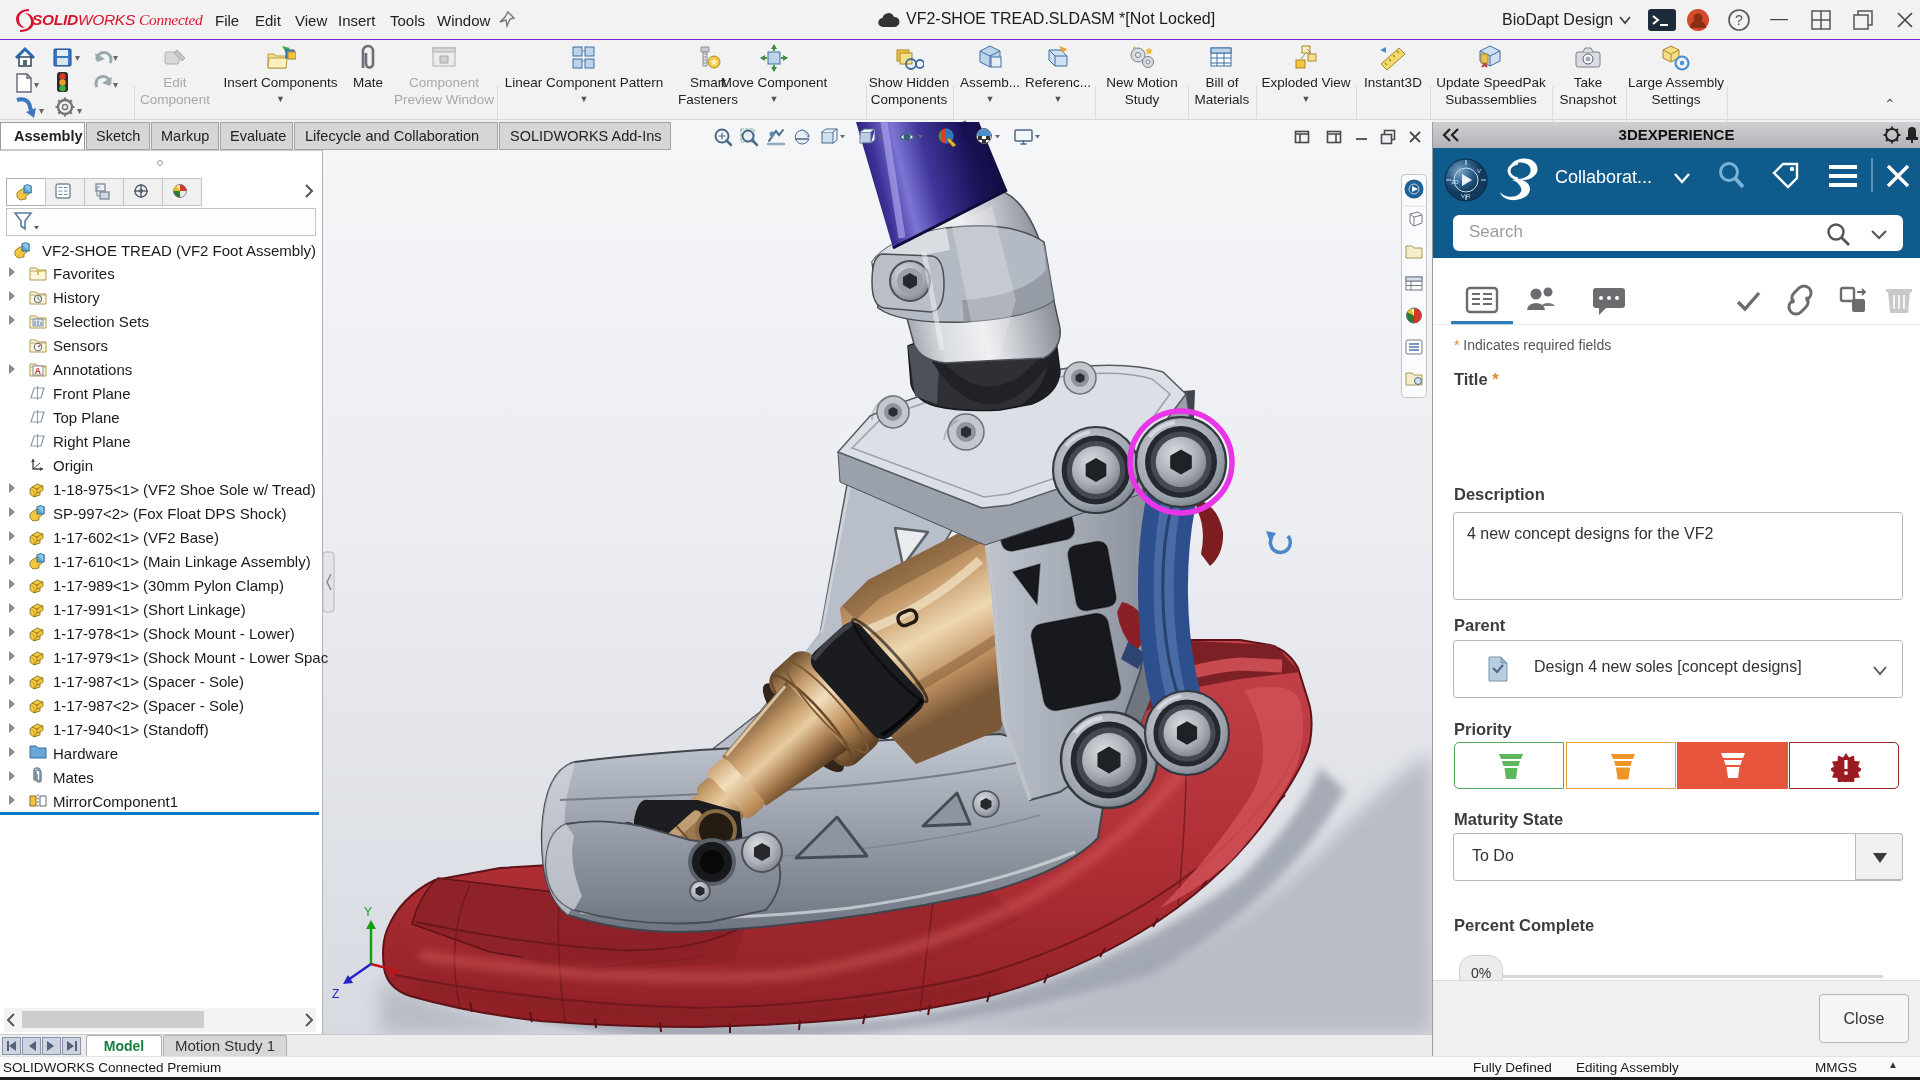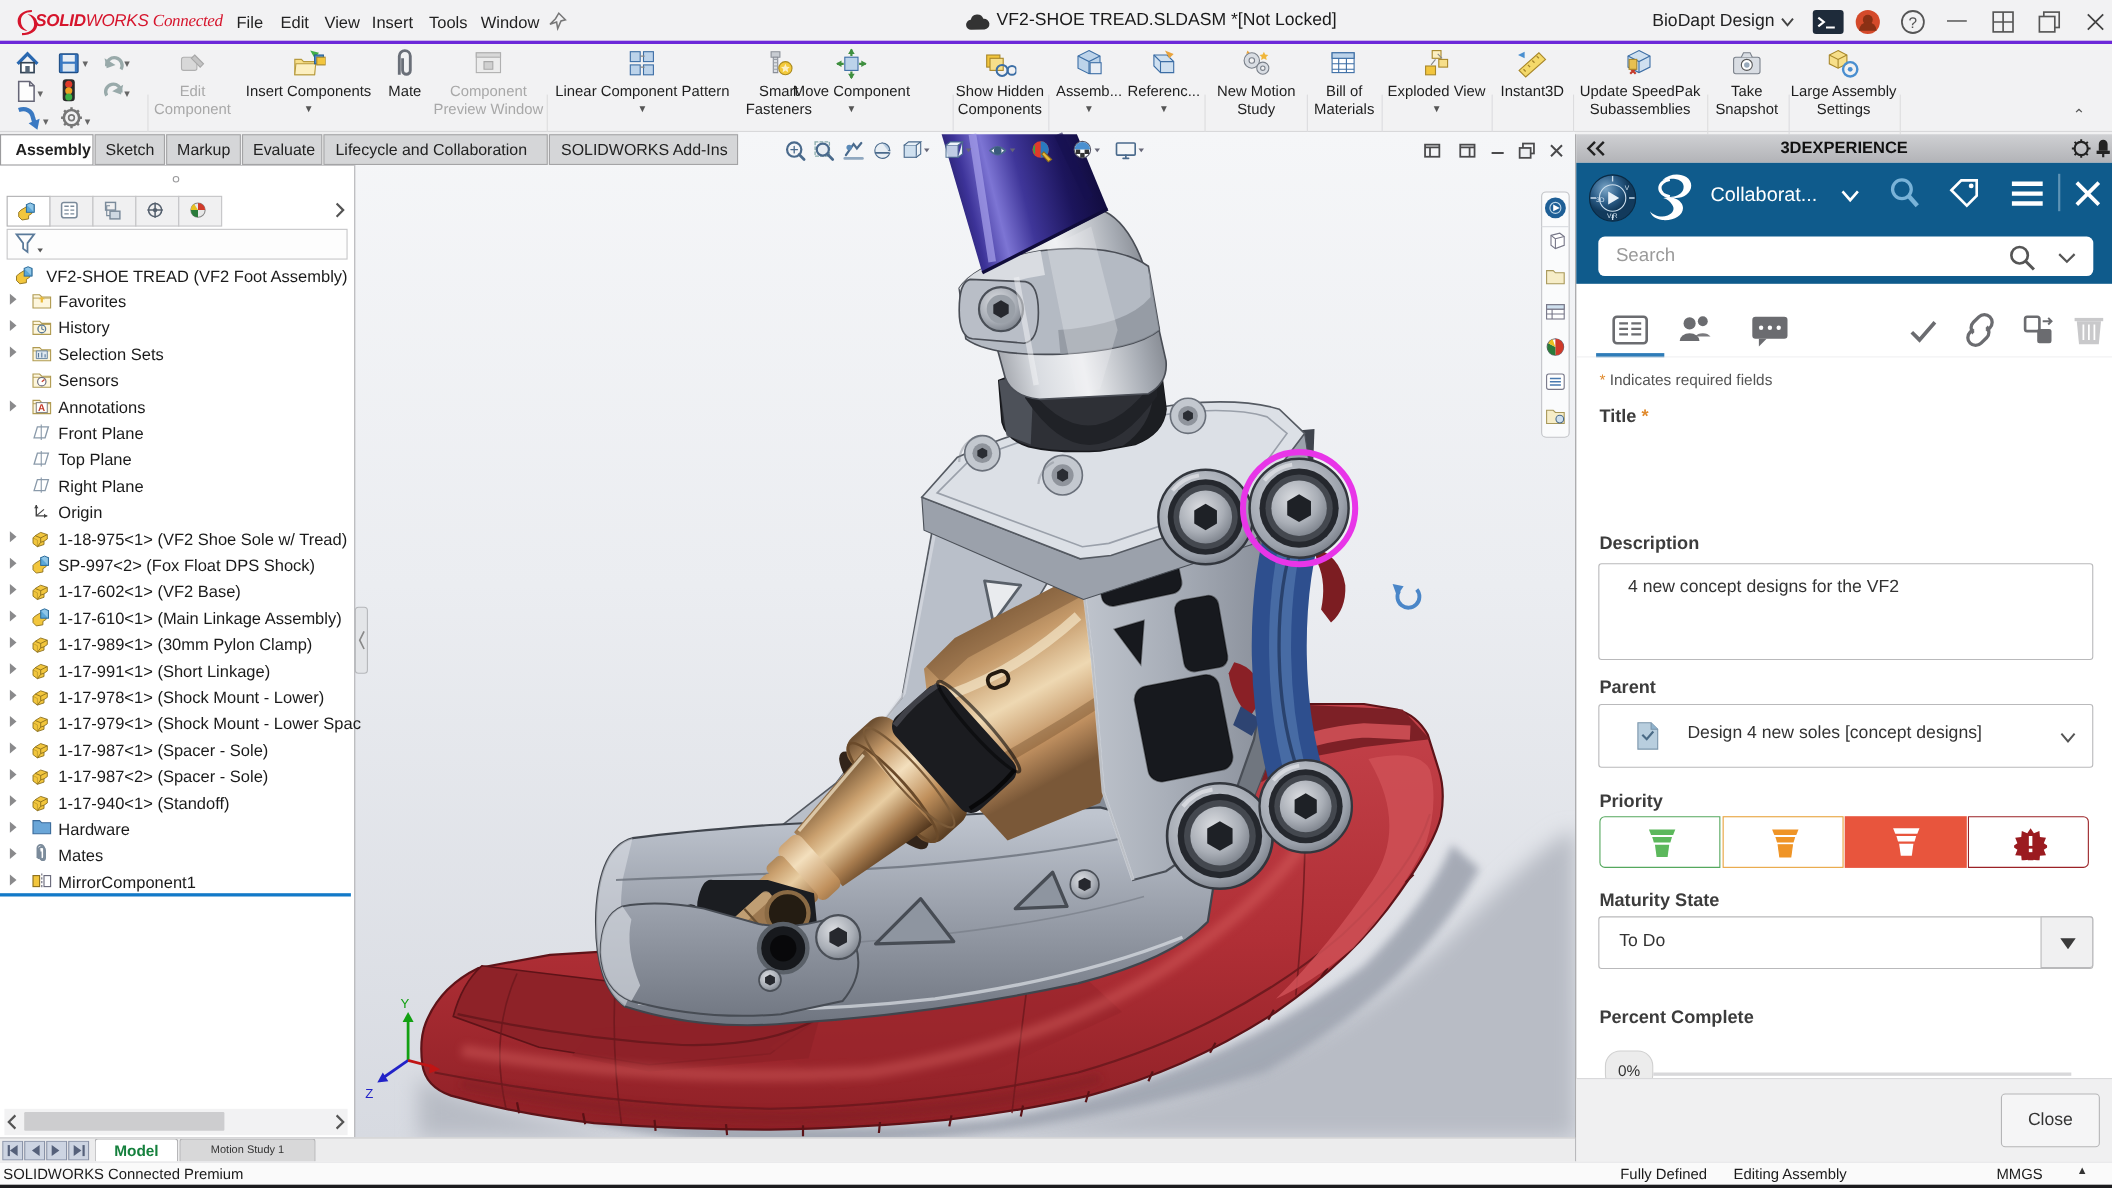--- a/index.html
+++ b/index.html
@@ -1,18 +1,18 @@
 <!DOCTYPE html>
 <html><head>
 <meta charset="utf-8">
 <style>
 html,body{margin:0;padding:0;width:1920px;height:1080px;overflow:hidden;background:#f1f1f2;font-family:"Liberation Sans",sans-serif;}
 *{box-sizing:border-box;}
 .abs{position:absolute;}
-#titlebar{position:absolute;left:0;top:0;width:1920px;height:40px;background:#f2f2f3;border-bottom:3px solid #6d28d9;}
+#titlebar{position:absolute;left:0;top:0;width:1920px;height:40px;background:#f2f2f3;border-bottom:1px solid #6d28d9;}
 .menu{position:absolute;top:12px;font-size:15px;color:#222;}
 #ribbon{position:absolute;left:0;top:40px;width:1920px;height:80px;background:#f2f2f3;border-bottom:1px solid #d8d8da;}
 .rbtn{position:absolute;top:44px;height:76px;text-align:center;font-size:13.5px;color:#1e1e1e;line-height:17px;display:flex;flex-direction:column;align-items:center;}
 .rbtn .lbl{margin-top:2px;}
 .rbtn.dis{color:#a8a8a8;}
 .rsep{position:absolute;top:46px;height:66px;width:1px;background:#dcdcde;}
 .dd{color:#555;font-size:9px;}
 #rightpanel{position:absolute;left:1432px;top:122px;width:488px;height:934px;background:#fff;border-left:1px solid #9a9a9c;}
 #dstitle{position:absolute;left:0;top:0;width:487px;height:26px;background:linear-gradient(#cfd0d3,#b2b3b7);color:#111;font-size:15px;font-weight:bold;text-align:center;line-height:26px;}
 #dshead{position:absolute;left:0;top:26px;width:487px;height:110px;background:#0f5b8c;}
@@ -994,21 +994,21 @@
           <path d="M461,15 l0,14 M466,15 l0,14 M471,15 l0,14" stroke="#fff" stroke-width="1.6"></path>
         </g>
     </g>
     <rect x="18" y="41" width="62" height="4" fill="#2e7cb8"></rect>
     <rect x="0" y="44.2" width="487" height="0.8" fill="#e4e4e6"></rect>
   </svg>
 
   <div class="abs" style="left:21px;top:215px;font-size:14px;color:#555"><span style="color:#e08a2d">* </span>Indicates required fields</div>
   <div class="flabel" style="left:21px;top:248px">Title <span style="color:#e08a2d">*</span></div>
   <div class="flabel" style="left:21px;top:363px">Description</div>
-  <div class="fbox" style="left:20px;top:390px;width:450px;height:88px;padding-left:13px;">
+  <div class="fbox" style="left:20px;top:390px;width:450px;height:88px;">
       <div style="margin:12px 0 0 13px">4 new concept designs for the VF2</div>
     </div>
   <div class="flabel" style="left:21px;top:494px">Parent</div>
   <div class="fbox" style="left:20px;top:518px;width:450px;height:58px;">
     <svg class="abs" style="left:33px;top:14px" width="22" height="28" viewBox="0 0 22 28">
         <path d="M2,2 L14,2 L20,8 L20,26 L2,26 Z" fill="#b8cede" stroke="#7a95ab"></path>
         <path d="M14,2 L14,8 L20,8" fill="#8fb2cc" stroke="#7a95ab"></path>
         <path d="M6,13 l4,4 6,-7" stroke="#4a6a85" stroke-width="2" fill="none"></path>
       </svg>
     <div class="abs" style="left:80px;top:17px;">Design 4 new soles [concept designs]</div>
@@ -1078,21 +1078,21 @@
     <g fill="#55607a">
         <path d="M14,4 l0,10 -7,-5 Z"></path>
         <rect x="5" y="4" width="2" height="10"></rect>
         <path d="M34,4 l0,10 -7,-5 Z"></path>
         <path d="M45,4 l0,10 7,-5 Z"></path>
         <path d="M65,4 l0,10 7,-5 Z"></path>
         <rect x="73" y="4" width="2" height="10"></rect>
       </g>
   </svg>
   <div class="abs" style="left:86px;top:0px;width:76px;height:21px;background:#fff;border:1px solid #b0b0b2;border-bottom:none;border-radius:3px 3px 0 0;text-align:center;font-size:14px;font-weight:bold;color:#15803d;line-height:20px;">Model</div>
-  <div class="abs" style="left:163px;top:0px;width:124px;height:21px;background:#d8d8d9;border:1px solid #b0b0b2;border-bottom:none;border-radius:3px 3px 0 0;text-align:center;font-size:10px;color:#333;line-height:20px;">Motion Study 1</div>
+  <div class="abs" style="left:163px;top:0px;width:124px;height:21px;background:#d8d8d9;border:1px solid #b0b0b2;border-bottom:none;border-radius:3px 3px 0 0;text-align:center;font-size:15px;color:#333;line-height:20px;">Motion Study 1</div>
 </div>
 <div id="statusbar">
   <div class="abs" style="left:3px;top:3px;">SOLIDWORKS Connected Premium</div>
   <div class="abs" style="left:1473px;top:3px;">Fully Defined</div>
   <div class="abs" style="left:1576px;top:3px;">Editing Assembly</div>
   <div class="abs" style="left:1815px;top:3px;">MMGS</div>
   <div class="abs" style="left:1888px;top:2px;font-size:10px;color:#333">▲</div>
 </div>
 <div id="blackstrip"></div>
 

